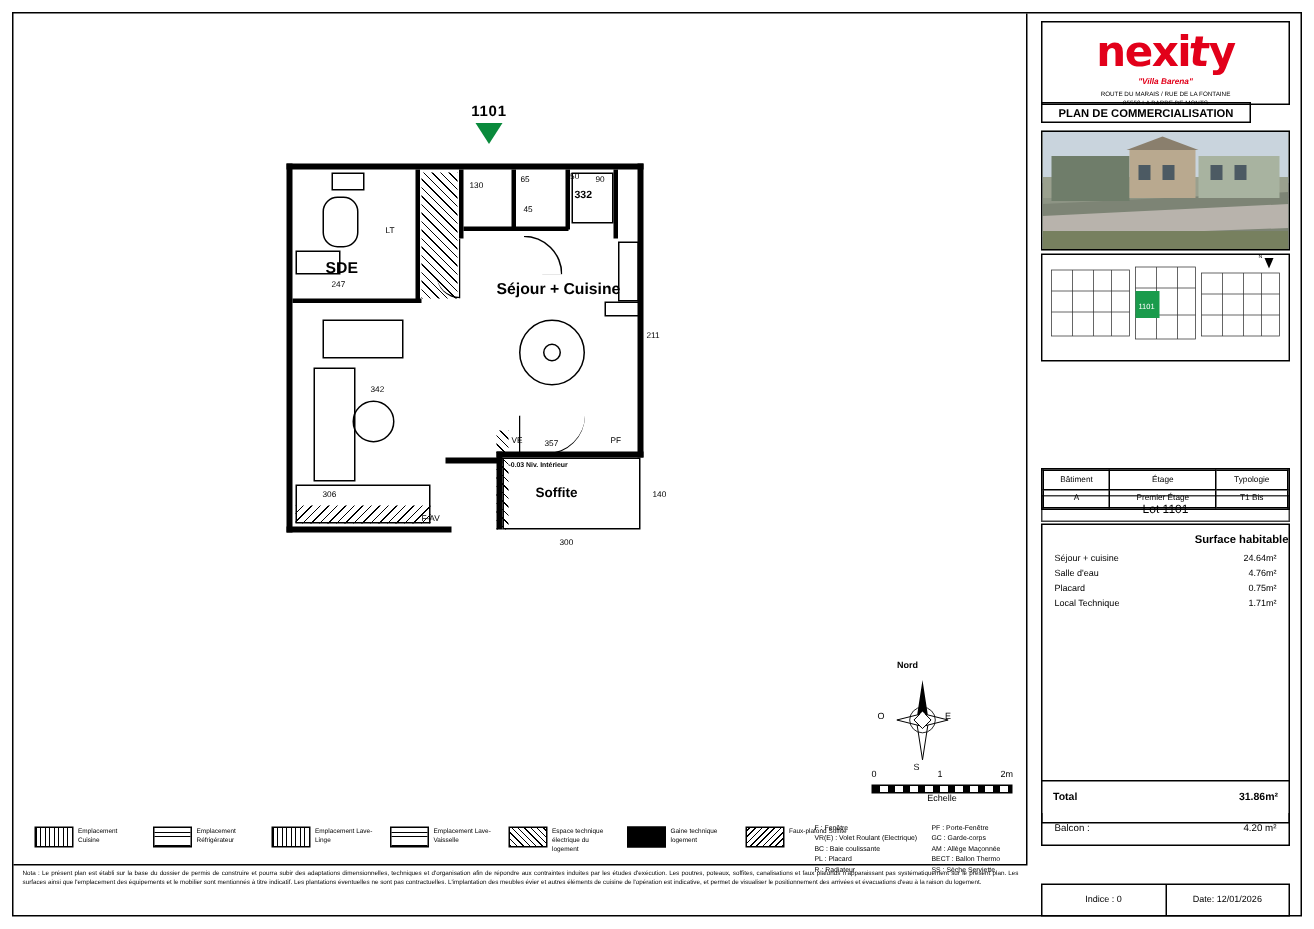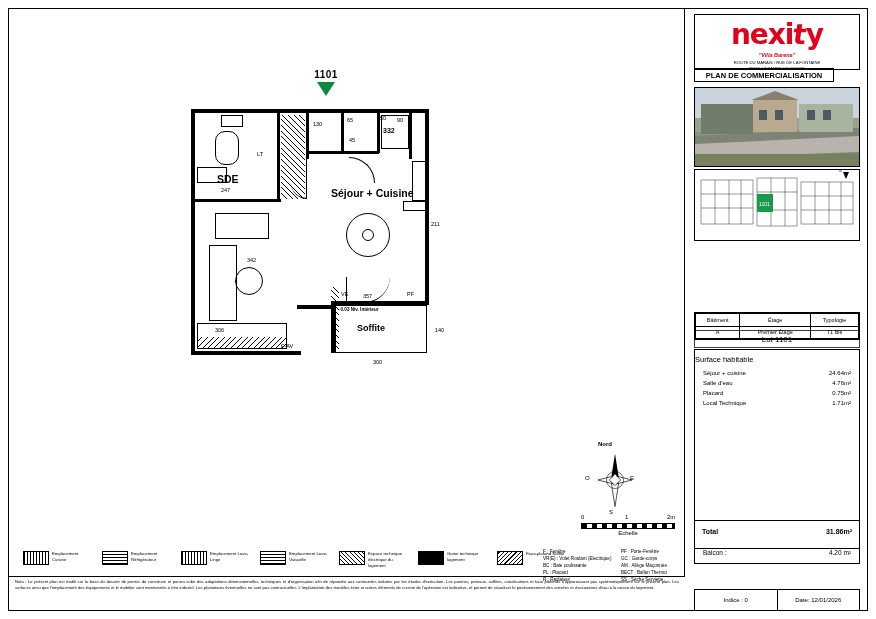--- a/index.html
+++ b/index.html
@@ -61,21 +61,21 @@
   .prog{font-size:5.5px;font-style:italic;font-weight:bold;color:#e2001a;margin-top:3px;}
   .addr{font-size:4.2px;line-height:1.5;margin-top:2px;}
   #titlebar{position:absolute;left:8px;top:59px;width:140px;height:14px;border:1px solid #000;box-sizing:border-box;display:flex;align-items:center;justify-content:center;font-size:7.5px;font-weight:bold;}
   #photo{position:absolute;left:8px;top:78px;width:166px;height:80px;border:1px solid #000;box-sizing:border-box;overflow:hidden;background:#cfd6cd;}
   #sitemap{position:absolute;left:8px;top:160px;width:166px;height:72px;border:1px solid #000;box-sizing:border-box;overflow:hidden;background:#fff;}
   #lotbox{position:absolute;left:8px;top:285px;width:166px;height:18px;border:1px solid #404040;box-sizing:border-box;display:flex;align-items:center;justify-content:center;font-size:8px;margin-top:36px;}
   #tritable{position:absolute;left:8px;top:303px;width:166px;height:28px;border:1px solid #000;box-sizing:border-box;}
   #tritable table{width:100%;height:100%;border-collapse:collapse;font-size:5.5px;}
   #tritable td{border:1px solid #000;text-align:center;padding:0;}
   #surfbox{position:absolute;left:8px;top:340px;width:166px;height:200px;border:1px solid #000;box-sizing:border-box;}
-  #surfbox .hd{text-align:left;font-size:7.5px;font-weight:normal;padding:5px 0 4px;border-bottom:0px;}
+  #surfbox .hd{text-align:right;font-size:7.5px;font-weight:bold;padding:5px 0 4px;border-bottom:0px;}
   .srow{display:flex;justify-content:space-between;font-size:6px;padding:2px 8px;}
   #totalbox{position:absolute;left:8px;top:511px;width:166px;height:22px;border-top:1px solid #000;box-sizing:border-box;display:flex;justify-content:space-between;align-items:center;padding:0 8px;font-size:7px;font-weight:bold;}
   #balconbox{position:absolute;left:8px;top:533px;width:166px;height:22px;border:1px solid #000;border-top:none;box-sizing:border-box;display:flex;justify-content:space-between;align-items:center;padding:0 8px;font-size:6.5px;}
   #footbox{position:absolute;left:8px;top:580px;width:166px;height:22px;border:1px solid #000;box-sizing:border-box;display:flex;font-size:6px;}
   #footbox div{flex:1;display:flex;align-items:center;justify-content:center;}
   #footbox .sep{flex:0 0 1px;background:#000;}
 </style>
 </head>
 <body>
 

